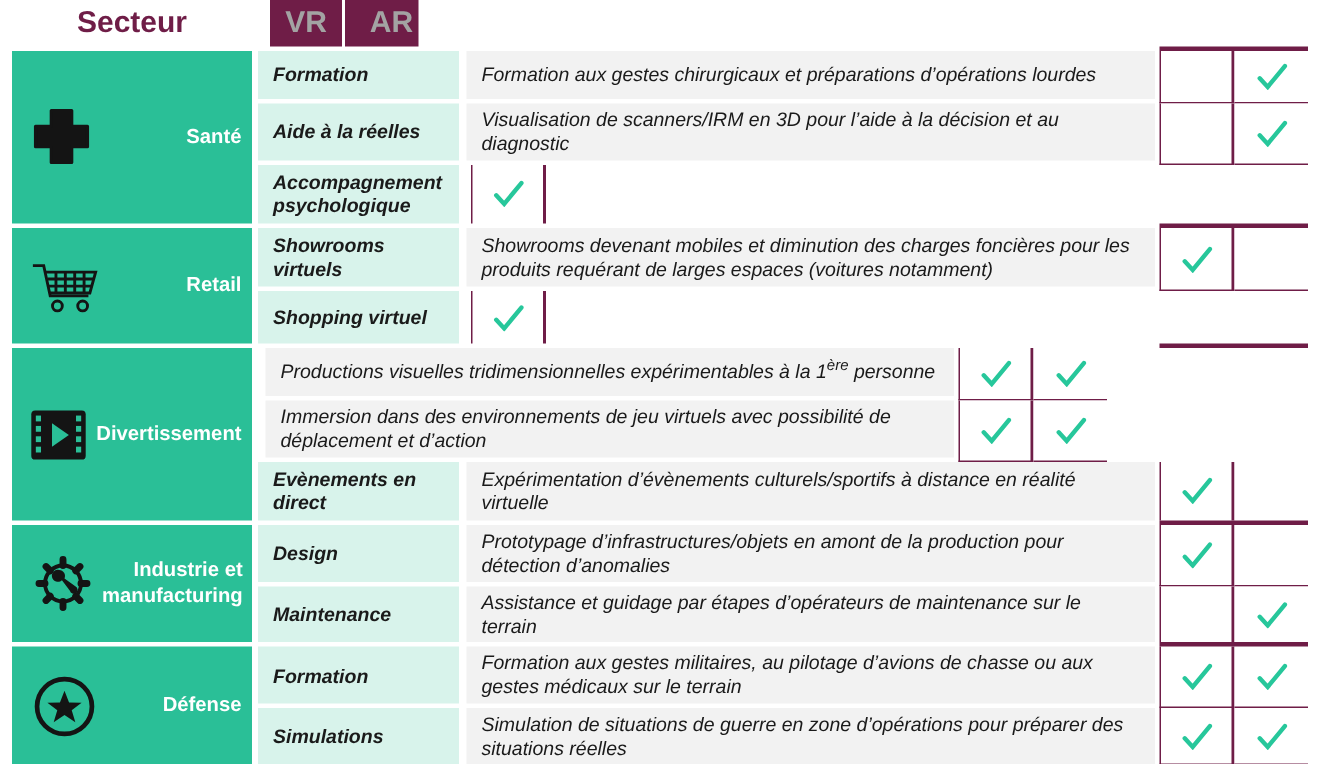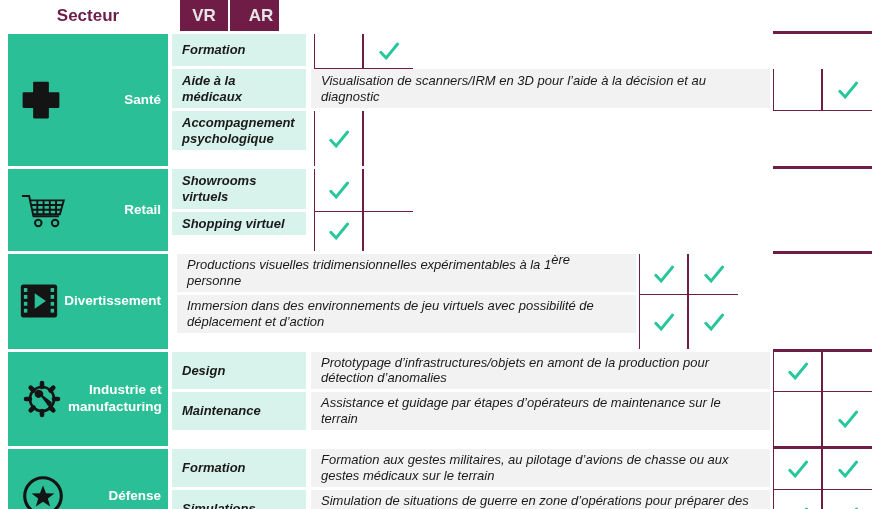--- a/index.html
+++ b/index.html
@@ -25,22 +25,22 @@
   .col-use{width:134px;flex:0 0 134px;}
   .gap2{width:5px;flex:0 0 5px;}
   .col-desc{width:459px;flex:0 0 459px;}
   .gap3{width:3px;flex:0 0 3px;}
   .col-vr{width:50px;flex:0 0 50px;}
   .col-ar{width:49px;flex:0 0 49px;}
 
   
   .header-row{display:flex;height:31px;align-items:stretch;}
   .head-cell{display:flex;align-items:center;justify-content:center;
-    font-weight:bold;font-size:17px;color:var(--maroon);}
-  .vr-head,.ar-head{background:var(--maroon);color:#e5e5e5;}
+    font-weight:bold;font-size:20px;color:var(--maroon);}
+  .vr-head,.ar-head{background:var(--maroon);color:#a3a3a3;}
   .vr-head{width:48px;flex:0 0 48px;margin-right:2px;}
   .ar-head{width:49px;flex:0 0 49px;padding-left:13px;}
 
   
   .group-sep{height:3px;position:relative;}
   .group-sep::after{content:"";position:absolute;top:0;bottom:0;
     left:765px;width:99px;background:var(--maroon);}
 
   
   .group{display:flex;align-items:stretch;}
@@ -49,22 +49,22 @@
   .sector-icon{flex:0 0 auto;margin-right:4px;display:flex;align-items:center;}
   .sector-label{flex:1;text-align:right;line-height:1.25;}
   .rows{flex:1;display:flex;flex-direction:column;font-style:italic;}
   .row{display:flex;align-items:stretch;min-height:35px;}
 
   .use-cell{background:var(--mint);display:flex;align-items:center;
     font-weight:bold;font-size:13px;line-height:1.2;padding:4px 8px 4px 10px;
     margin-bottom:3px;}
   .desc-cell{background:var(--gray);display:flex;align-items:center;
     font-size:13px;line-height:1.22;padding:3px 10px;margin-bottom:3px;}
-  .row:last-child .use-cell,.row:last-child .desc-cell{margin-bottom:16px;padding-left:10px;}
-  .desc-cell sup{font-size:13px;vertical-align:super;line-height:0;}
+  .row:last-child .use-cell,.row:last-child .desc-cell{margin-bottom:0;padding-left:10px;}
+  .desc-cell sup{font-size:10px;vertical-align:super;line-height:0;}
 
   .check-cell{display:flex;align-items:center;justify-content:center;background:#fff;}
   .vr-cell{border-left:1px solid var(--maroon);border-right:2px solid var(--maroon);}
   .row .vr-cell,.row .ar-cell{border-bottom:1px solid var(--maroon);}
   .group .row:last-child .vr-cell,.group .row:last-child .ar-cell{border-bottom:none;}
   .group:last-of-type .row:last-child .vr-cell,
   .group:last-of-type .row:last-child .ar-cell{border-bottom:1px solid var(--maroon);}
   .checkmark{display:none;}
   .check-cell.checked .checkmark{display:block;}
 </style>
@@ -91,30 +91,31 @@
             <path d="M13.5 3.5h13v10h10v13h-10v10h-13v-10h-10v-13h10z" fill="#141414" stroke="#141414" stroke-width="2" stroke-linejoin="round"></path>
           </svg>
       </span>
       <span class="sector-label">Santé</span>
     </div>
     <div class="gap1"></div>
     <div class="rows">
       <div class="row">
         <div class="use-cell col-use">Formation</div>
         <div class="gap2"></div>
+        <div class="desc-cell col-desc">Formation aux gestes chirurgicaux et préparations d’opérations lourdes</div>
         <div class="gap3"></div>
         <div class="check-cell vr-cell col-vr"></div>
         <div class="check-cell ar-cell col-ar checked">
             <svg class="checkmark" width="22" height="18" viewBox="0 0 26 22">
               <path d="M3 12.5l6.5 7L23.5 2.5" stroke="#27c79b" stroke-width="3.6" fill="none" stroke-linecap="round"></path>
             </svg>
           </div>
       </div>
       <div class="row">
-        <div class="use-cell col-use">Aide à la médicaux</div>
+        <div class="use-cell col-use">Aide à la réelles</div>
         <div class="gap2"></div>
         <div class="desc-cell col-desc">Visualisation de scanners/IRM en 3D pour l’aide à la décision et au diagnostic</div>
         <div class="gap3"></div>
         <div class="check-cell vr-cell col-vr"></div>
         <div class="check-cell ar-cell col-ar checked">
             <svg class="checkmark" width="22" height="18" viewBox="0 0 26 22">
               <path d="M3 12.5l6.5 7L23.5 2.5" stroke="#27c79b" stroke-width="3.6" fill="none" stroke-linecap="round"></path>
             </svg>
           </div>
       </div>
@@ -146,20 +147,21 @@
           <circle cx="36.5" cy="35.5" r="3.4"></circle>
         </svg>
       </span>
       <span class="sector-label">Retail</span>
     </div>
     <div class="gap1"></div>
     <div class="rows">
       <div class="row">
         <div class="use-cell col-use">Showrooms virtuels</div>
         <div class="gap2"></div>
+        <div class="desc-cell col-desc">Showrooms devenant mobiles et diminution des charges foncières pour les produits requérant de larges espaces (voitures notamment)</div>
         <div class="gap3"></div>
         <div class="check-cell vr-cell col-vr checked">
             <svg class="checkmark" width="22" height="18" viewBox="0 0 26 22">
               <path d="M3 12.5l6.5 7L23.5 2.5" stroke="#27c79b" stroke-width="3.6" fill="none" stroke-linecap="round"></path>
             </svg>
           </div>
         <div class="check-cell ar-cell col-ar"></div>
       </div>
       <div class="row">
         <div class="use-cell col-use">Shopping virtuel</div>
@@ -224,20 +226,32 @@
             <svg class="checkmark" width="22" height="18" viewBox="0 0 26 22">
               <path d="M3 12.5l6.5 7L23.5 2.5" stroke="#27c79b" stroke-width="3.6" fill="none" stroke-linecap="round"></path>
             </svg>
           </div>
         <div class="check-cell ar-cell col-ar checked">
             <svg class="checkmark" width="22" height="18" viewBox="0 0 26 22">
               <path d="M3 12.5l6.5 7L23.5 2.5" stroke="#27c79b" stroke-width="3.6" fill="none" stroke-linecap="round"></path>
             </svg>
           </div>
       </div>
+      <div class="row">
+        <div class="use-cell col-use">Evènements en direct</div>
+        <div class="gap2"></div>
+        <div class="desc-cell col-desc">Expérimentation d’évènements culturels/sportifs à distance en réalité virtuelle</div>
+        <div class="gap3"></div>
+        <div class="check-cell vr-cell col-vr checked">
+            <svg class="checkmark" width="22" height="18" viewBox="0 0 26 22">
+              <path d="M3 12.5l6.5 7L23.5 2.5" stroke="#27c79b" stroke-width="3.6" fill="none" stroke-linecap="round"></path>
+            </svg>
+          </div>
+        <div class="check-cell ar-cell col-ar"></div>
+      </div>
     </div>
   </div>
 
   <div class="group-sep"></div>
 
   <div class="group">
     <div class="sector-cell col-sector">
       <span class="sector-icon">
         <svg width="44" height="44" viewBox="0 0 44 44" fill="none" stroke="#141414">
           <g stroke-width="4.6" stroke-linecap="round">

